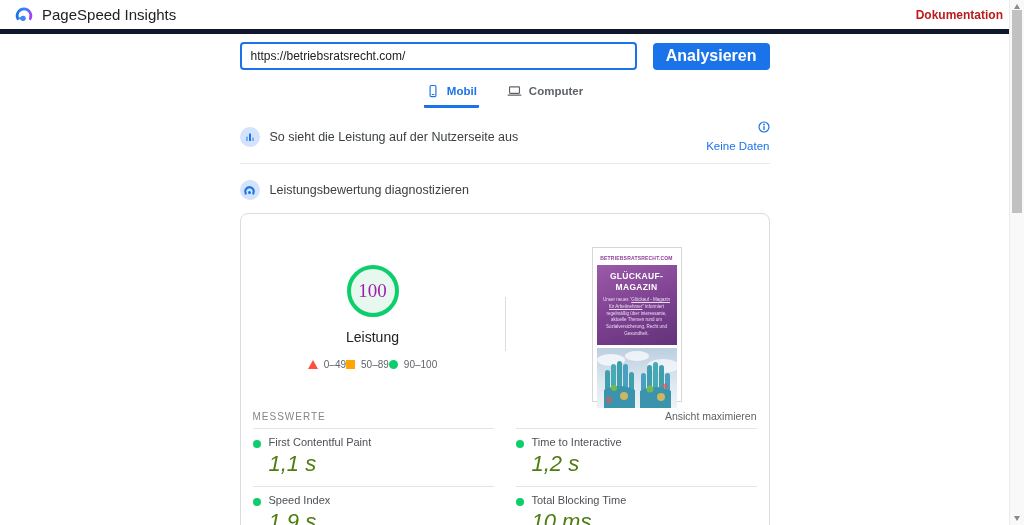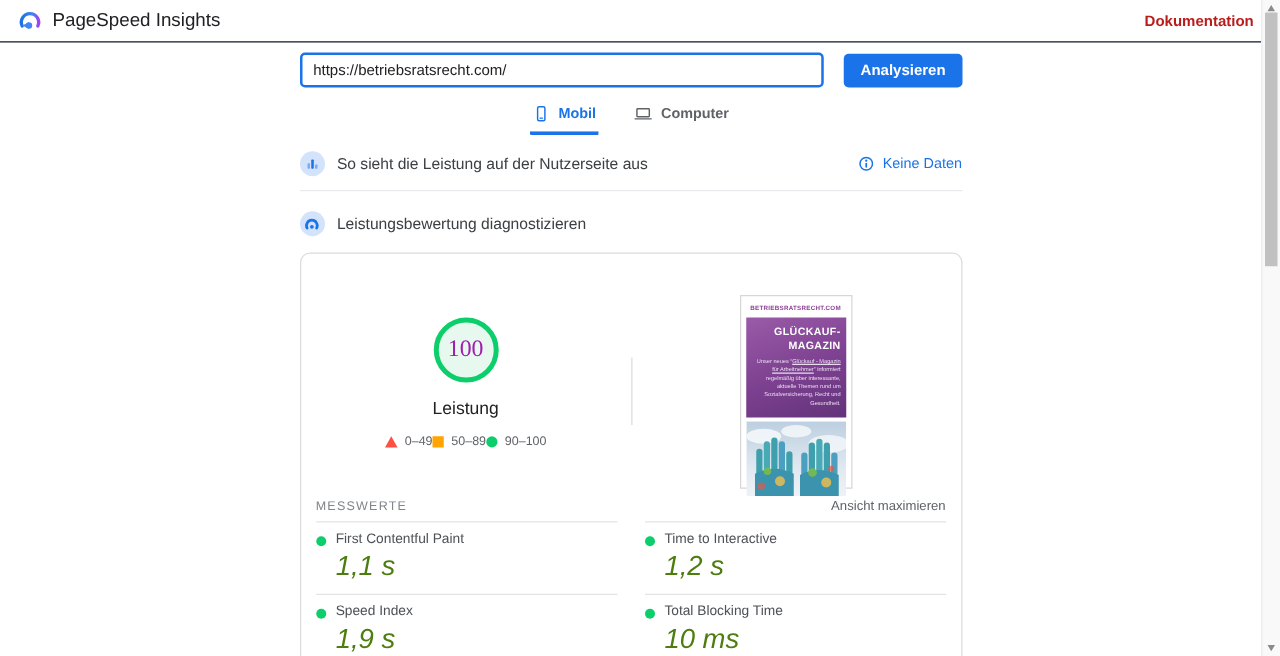--- a/index.html
+++ b/index.html
@@ -2,49 +2,49 @@
 <html><head>
 <meta charset="utf-8">
 <style>
   * { margin:0; padding:0; box-sizing:border-box; }
   html,body { width:1024px; height:525px; overflow:hidden; background:#fff;
               font-family:"Liberation Sans", sans-serif; }
   .page { width:1009px; height:525px; position:relative; }
 
   
   .hdr { height:34px; display:flex; align-items:center; justify-content:space-between;
-         padding:0 6px 0 14px; border-bottom:1px solid #0f172a; background:#fff; }
+         padding:0 6px 0 14px; border-bottom:5px solid #0f172a; background:#fff; }
   .hdr-left { display:flex; align-items:center; gap:8px; }
   .hdr-title { font-size:15px; color:#202124; }
   .doc-link { font-size:12px; font-weight:bold; color:#b91c1c; text-decoration:none; cursor:pointer; }
 
   
   .content { width:530px; margin:0 auto; }
 
   .search-row { margin-top:8px; display:flex; align-items:center; gap:16px; }
   .url-input { flex:1; height:28px; border:2px solid #1a73e8; border-radius:4px;
                padding:0 9px; font-size:12px; color:#202124; outline:none;
                font-family:"Liberation Sans", sans-serif; }
   .analyze-btn { height:27px; padding:0 13px; background:#1a73e8; color:#fff; border:none;
-                 border-radius:4px; font-size:12px; font-weight:bold; cursor:pointer;
+                 border-radius:4px; font-size:16px; font-weight:bold; cursor:pointer;
                  font-family:"Liberation Sans", sans-serif; }
 
   
   .tabs { margin-top:12px; display:flex; justify-content:center; gap:26px; }
   .tab { display:flex; align-items:center; gap:7px; font-size:11.5px; font-weight:bold;
          color:#5f6368; padding:2px 2px 7px; border-bottom:3px solid transparent; cursor:pointer; }
   .tab.active { color:#1a73e8; border-bottom-color:#1a73e8; border-radius:0 0 1px 1px; }
   .tab svg { display:block; }
 
   
   .sec-row { display:flex; align-items:center; gap:10px; }
   .sec-row.field { margin-top:13px; }
   .sec-row.lab { margin-top:16px; }
   .sec-title { font-size:12.5px; color:#3c4043; }
-  .sec-right { margin-left:auto; display:flex; align-items:flex-end; gap:7px; cursor:pointer; }
+  .sec-right { margin-left:auto; display:flex; align-items:flex-end; gap:7px; cursor:pointer;flex-direction:column; }
   .no-data { font-size:11.5px; color:#1a73e8; }
   .sec-divider { margin-top:11px; border-bottom:1px solid #e8eaed; }
 
   .badge { width:20px; height:20px; border-radius:50%; background:#d3e3fb;
            display:flex; align-items:center; justify-content:center; flex:none; }
 
   
   .card { margin-top:13px; border:1px solid #dadce0; border-radius:8px; background:#fff;
           height:400px; position:relative; }
   .card-top { display:flex; padding-top:33px; }
@@ -64,21 +64,21 @@
             border-bottom:9px solid #ff4e42; }
   .mk-sq { width:9px; height:9px; background:#ffa400; }
   .mk-dot { width:9px; height:9px; border-radius:50%; background:#0cce6b; }
 
   
   .thumb { width:90px; height:155px; background:#fff; border:1px solid #d7d7d7; padding:4px;
            cursor:pointer; }
   .thumb-site-header { font-size:5px; font-weight:bold; color:#8e3f97; text-align:center;
                        padding:3px 0 4px; letter-spacing:0.2px; white-space:nowrap; }
   .thumb-purple { background:linear-gradient(160deg,#9a5ba8 0%,#7c4090 55%,#63337a 100%);
-                  color:#fff; text-align:right; padding:6px 4px 7px; }
+                  color:#fff; text-align:center; padding:6px 4px 7px; }
   .thumb-title { font-size:8.5px; font-weight:bold; line-height:1.3; letter-spacing:0.3px; }
   .thumb-text { font-size:4.5px; line-height:1.5; margin-top:4px; color:#eadcf0; }
   .thumb-text u { cursor:pointer; }
   .thumb-photo { margin-top:3px; height:60px; overflow:hidden; }
   .thumb-photo svg { display:block; }
 
   
   .mess-row { margin-top:8px; padding:0 12px; display:flex; justify-content:space-between;
               align-items:baseline; }
   .mess-heading { font-size:10px; letter-spacing:1px; color:#80868b; }

